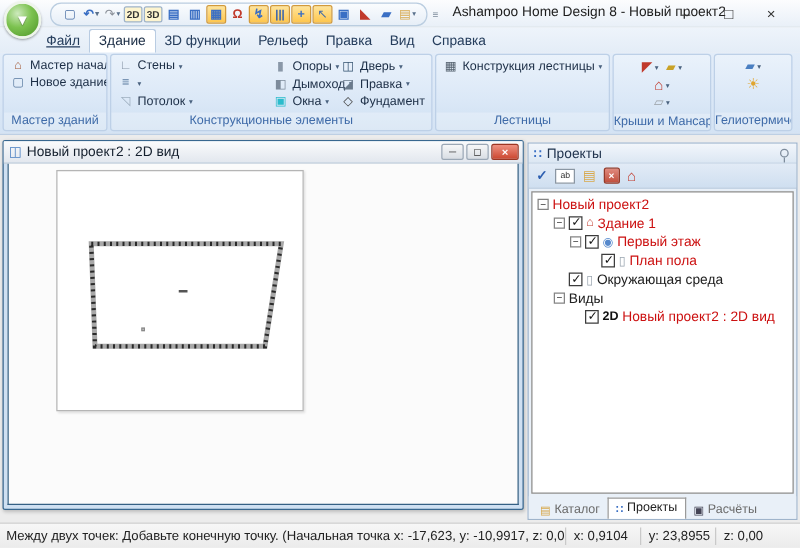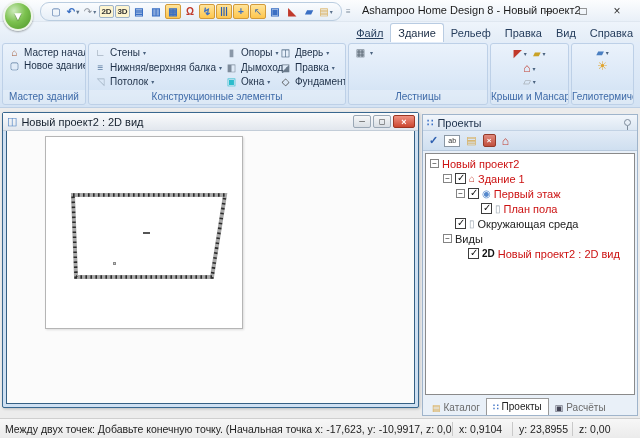--- a/index.html
+++ b/index.html
@@ -28,21 +28,21 @@
   .q-gray { color:#8a9099; }
   .q-guides { letter-spacing:0; font-size:9px; font-weight:bold; color:#2e5fb0; }
   .qat-overflow { position:absolute; left:346px; top:7px; font-size:8px; color:#7d8b9b; }
   .wintitle { position:absolute; left:362px; top:4px; font-size:11px; color:#1c1c1c; white-space:nowrap; }
   .winctrls { position:absolute; right:6px; top:0; height:22px; display:flex; }
   .wc { width:34px; height:22px; display:flex; align-items:center; justify-content:center;
     font-size:12px; color:#333; cursor:pointer; }
 
   
   .tabrow { position:absolute; left:0; top:22px; width:640px; height:20px;
-    background:linear-gradient(#eef4fb,#e4edf7); display:flex; align-items:flex-end; padding-left:30px;justify-content:flex-end; }
+    background:linear-gradient(#eef4fb,#e4edf7); display:flex; align-items:flex-end; padding-left:30px; }
   .rtab { padding:3px 7px 3px 7px; color:#253d5c; cursor:pointer; white-space:nowrap; }
   .rtab.sel { background:#fff; border:1px solid #b9cce2; border-bottom:none; border-radius:3px 3px 0 0;
     color:#1a2c44; position:relative; top:1px; padding-bottom:4px; }
   .rtab.file { text-decoration:underline; }
 
   
   .ribbon { position:absolute; left:0; top:42px; width:640px; height:66px;
     background:linear-gradient(#e3edf9,#d4e3f4); border-bottom:1px solid #bdcfe4;
     display:flex; gap:2px; padding:1px 2px 2px 2px; }
   .rgroup { border:1px solid #bdd0e7; border-radius:3px; display:flex; flex-direction:column;
@@ -196,20 +196,21 @@
     <div class="winctrls">
       <span class="wc">–</span>
       <span class="wc">□</span>
       <span class="wc">×</span>
     </div>
   </div>
 
   <div class="tabrow">
     <span class="rtab file">Файл</span>
     <span class="rtab sel">Здание</span>
+    <span class="rtab">3D функции</span>
     <span class="rtab">Рельеф</span>
     <span class="rtab">Правка</span>
     <span class="rtab">Вид</span>
     <span class="rtab">Справка</span>
   </div>
 
   <div class="ribbon">
 
     <div class="rgroup" style="width:84px">
       <div class="rg-body">
@@ -228,21 +229,20 @@
     <div class="rgroup g-elems" style="width:258px">
       <div class="rg-body">
         <div class="col c1">
           <div class="rbtn">
             <span class="rico ic-walls">∟</span>
             <span>Стены</span>
             <span class="rdd">▾</span>
           </div>
           <div class="rbtn">
             <span class="rico ic-beam">≡</span>
-            <span>Нижняя/верхняя балка</span>
             <span class="rdd">▾</span>
           </div>
           <div class="rbtn">
             <span class="rico ic-ceiling">◹</span>
             <span>Потолок</span>
             <span class="rdd">▾</span>
           </div>
         </div>
         <div class="col c2">
           <div class="rbtn">
@@ -279,20 +279,21 @@
           </div>
         </div>
       </div>
       <div class="rg-label">Конструкционные элементы</div>
     </div>
 
     <div class="rgroup" style="width:140px">
       <div class="rg-body">
         <div class="rbtn">
           <span class="rico ic-stairs">▦</span>
+          <span>Конструкция лестницы</span>
           <span class="rdd">▾</span>
         </div>
       </div>
       <div class="rg-label">Лестницы</div>
     </div>
 
     <div class="rgroup" style="width:79px">
       <div class="rg-body">
         <div class="icorow">
           <span class="ibtn">

